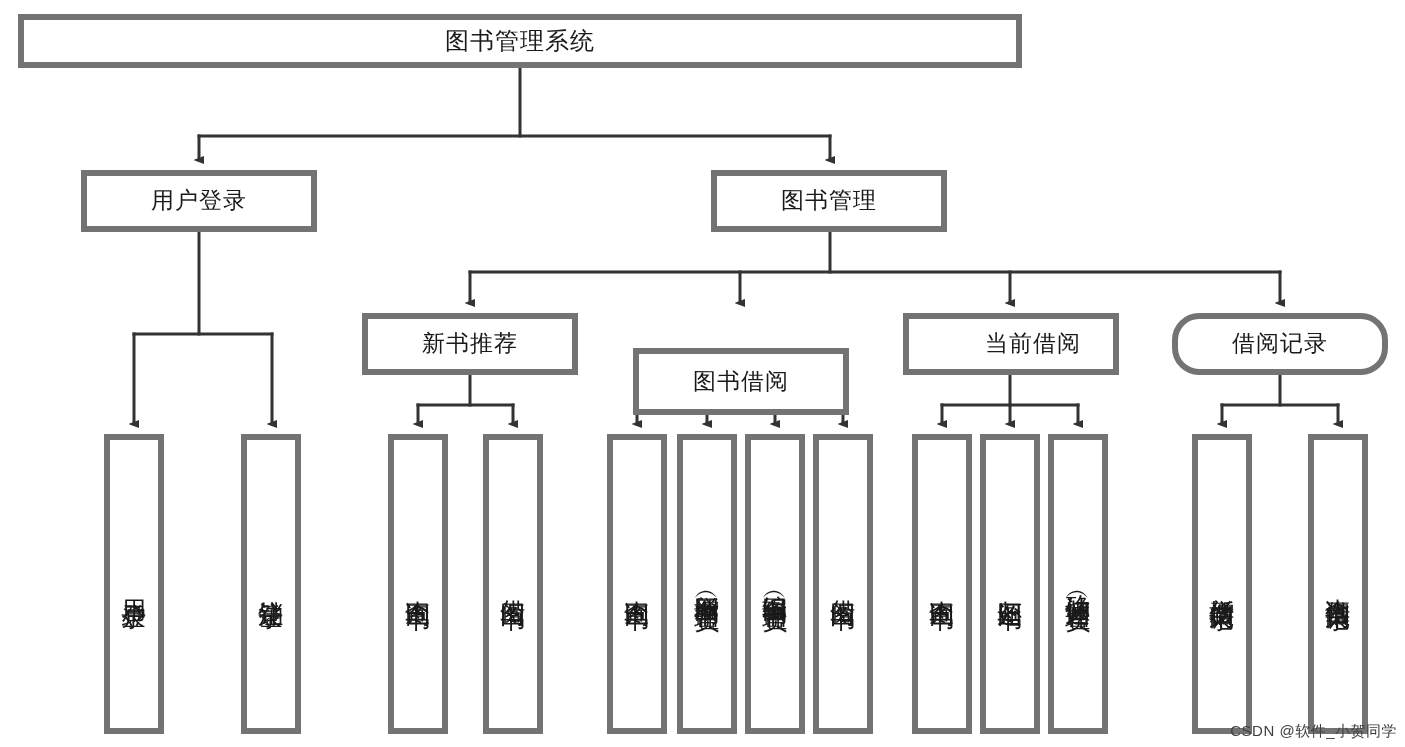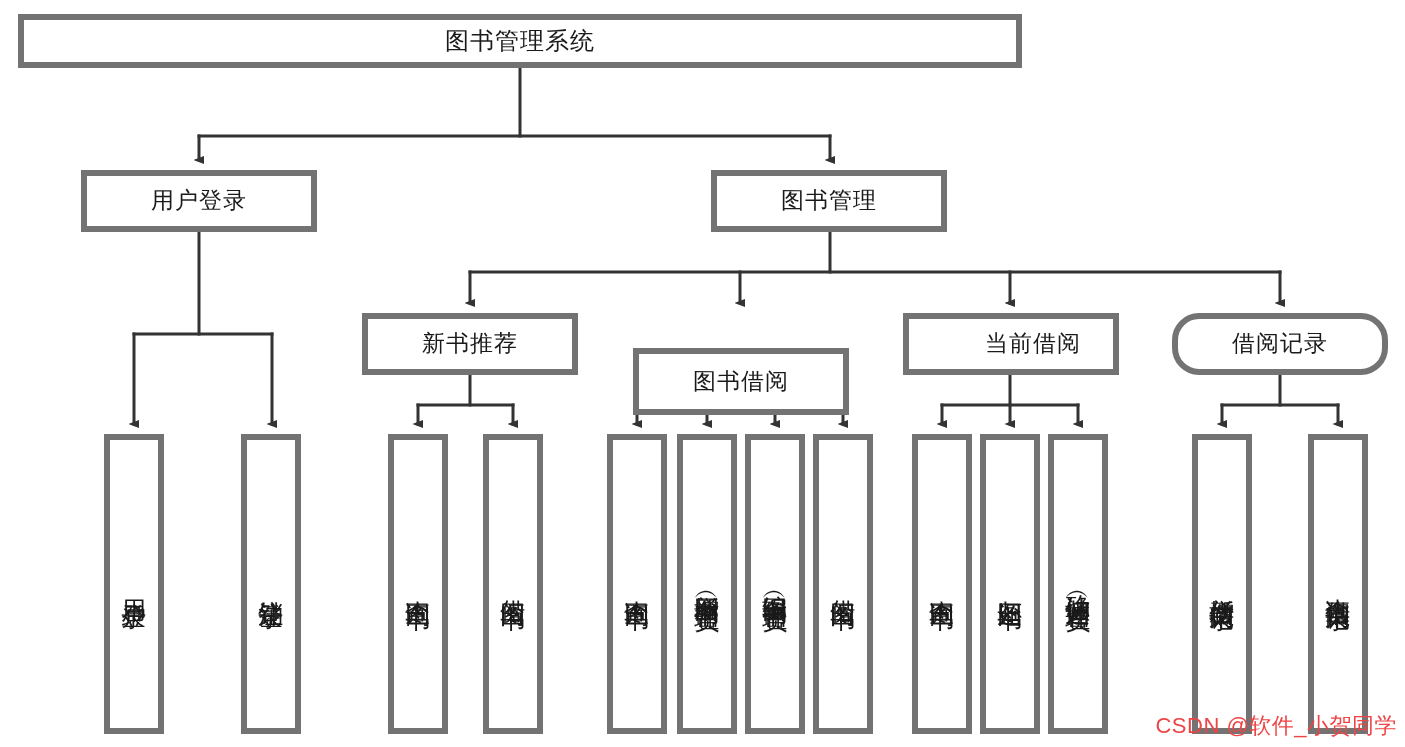--- a/index.html
+++ b/index.html
@@ -56,22 +56,22 @@
     line-height: 1.06;
     letter-spacing: 2px;
     text-align: center;
     white-space: nowrap;
     display: block;
   }
   #watermark {
     position: absolute;
     right: 8px;
     bottom: 6px;
-    font-size: 22px;
-    color: #ef4444;
+    font-size: 15px;
+    color: #404040;
     letter-spacing: 0.5px;
     white-space: nowrap;
   }
 </style>
 </head>
 <body>
 
 <div id="diagram-root">
 
   <svg id="connector-layer" viewBox="0 0 1405 747" xmlns="http://www.w3.org/2000/svg">

